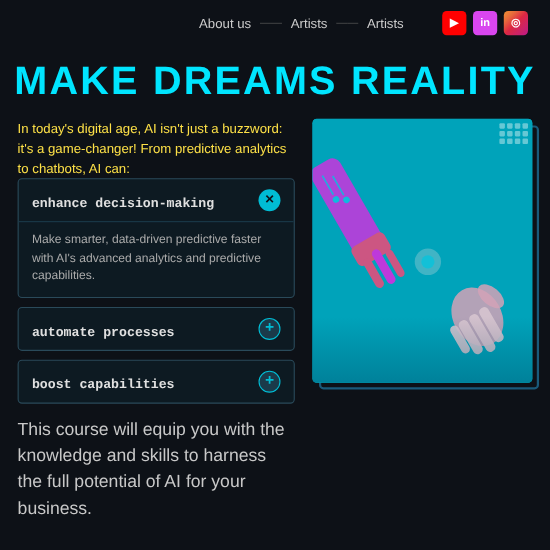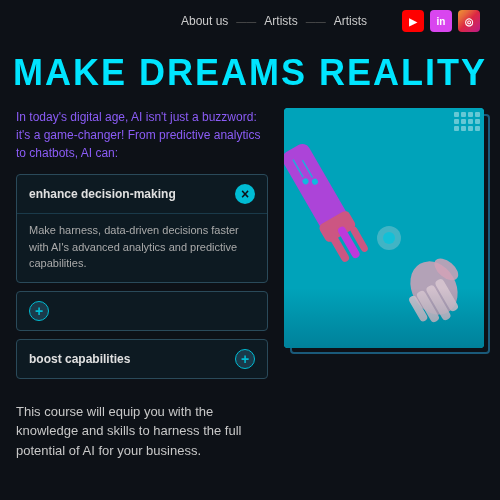--- a/index.html
+++ b/index.html
@@ -81,39 +81,39 @@
     }
 
     
     .left-col {
       flex: 1;
       min-width: 0;
     }
 
     .intro-text {
       font-size: 12px;
-      color: #8b5cf6;
+      color: #fde047;
       line-height: 1.5;
-      margin-bottom: 12px;
     }
 
     
     .accordion-item {
       border: 1px solid #2a4a5a;
       border-radius: 4px;
       margin-bottom: 8px;
       background: #0d1a22;
       overflow: hidden;
     }
     .accordion-header {
       display: flex;
-      align-items: center;
+      align-items: flex-end;
       justify-content: space-between;
       padding: 9px 12px;
       cursor: pointer;
+      font-family: Liberation Mono, monospace;
     }
     .accordion-header span {
       font-size: 12px;
       font-weight: 600;
       color: #e0e0e0;
     }
     .accordion-btn {
       width: 20px;
       height: 20px;
       border-radius: 50%;
@@ -130,24 +130,24 @@
     .accordion-body {
       padding: 8px 12px 10px;
       font-size: 11px;
       color: #aaa;
       line-height: 1.5;
       border-top: 1px solid #1a3a4a;
     }
 
     
     .footer-text {
-      font-size: 13px;
+      font-size: 16px;
       color: #c8c8c8;
       line-height: 1.5;
-      margin-top: 23px;
+      margin-top: 12px;
     }
 
     
     .right-col {
       width: 200px;
       flex-shrink: 0;
       position: relative;
     }
 
     .image-container {
@@ -220,25 +220,26 @@
 
   <div class="left-col">
 
     <p class="intro-text">In today's digital age, AI isn't just a buzzword: it's a game-changer! From predictive analytics to chatbots, AI can:</p>
 
     <div class="accordion-item">
       <div class="accordion-header">
         <span>enhance decision-making</span>
         <div class="accordion-btn btn-close">×</div>
       </div>
-      <div class="accordion-body">Make harness, data-driven decisions faster with AI's advanced analytics and predictive capabilities.</div>
+      <div class="accordion-body">Make smarter, data-driven predictive faster with AI's advanced analytics and predictive capabilities.</div>
     </div>
 
     <div class="accordion-item">
       <div class="accordion-header">
+        <span>automate processes</span>
         <div class="accordion-btn btn-plus">+</div>
       </div>
     </div>
 
     <div class="accordion-item">
       <div class="accordion-header">
         <span>boost capabilities</span>
         <div class="accordion-btn btn-plus">+</div>
       </div>
     </div>

